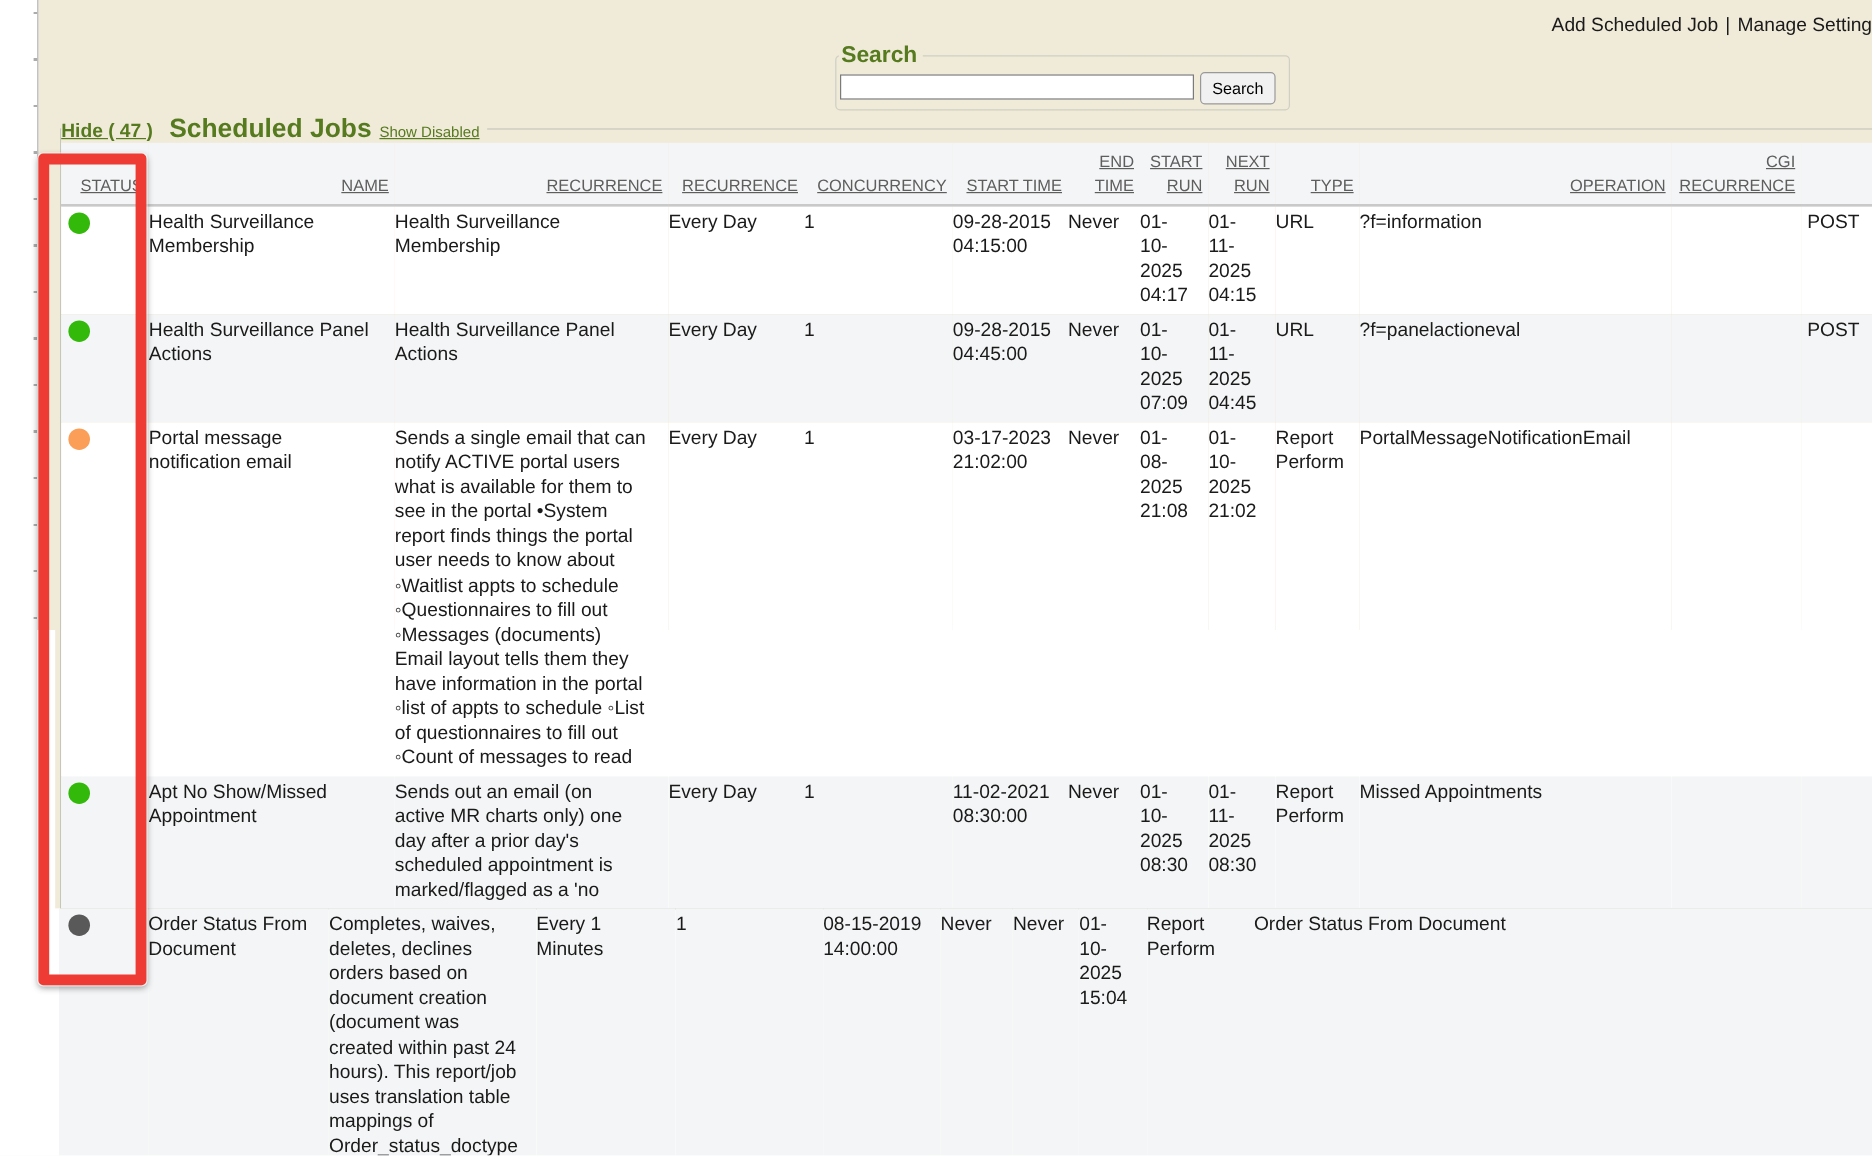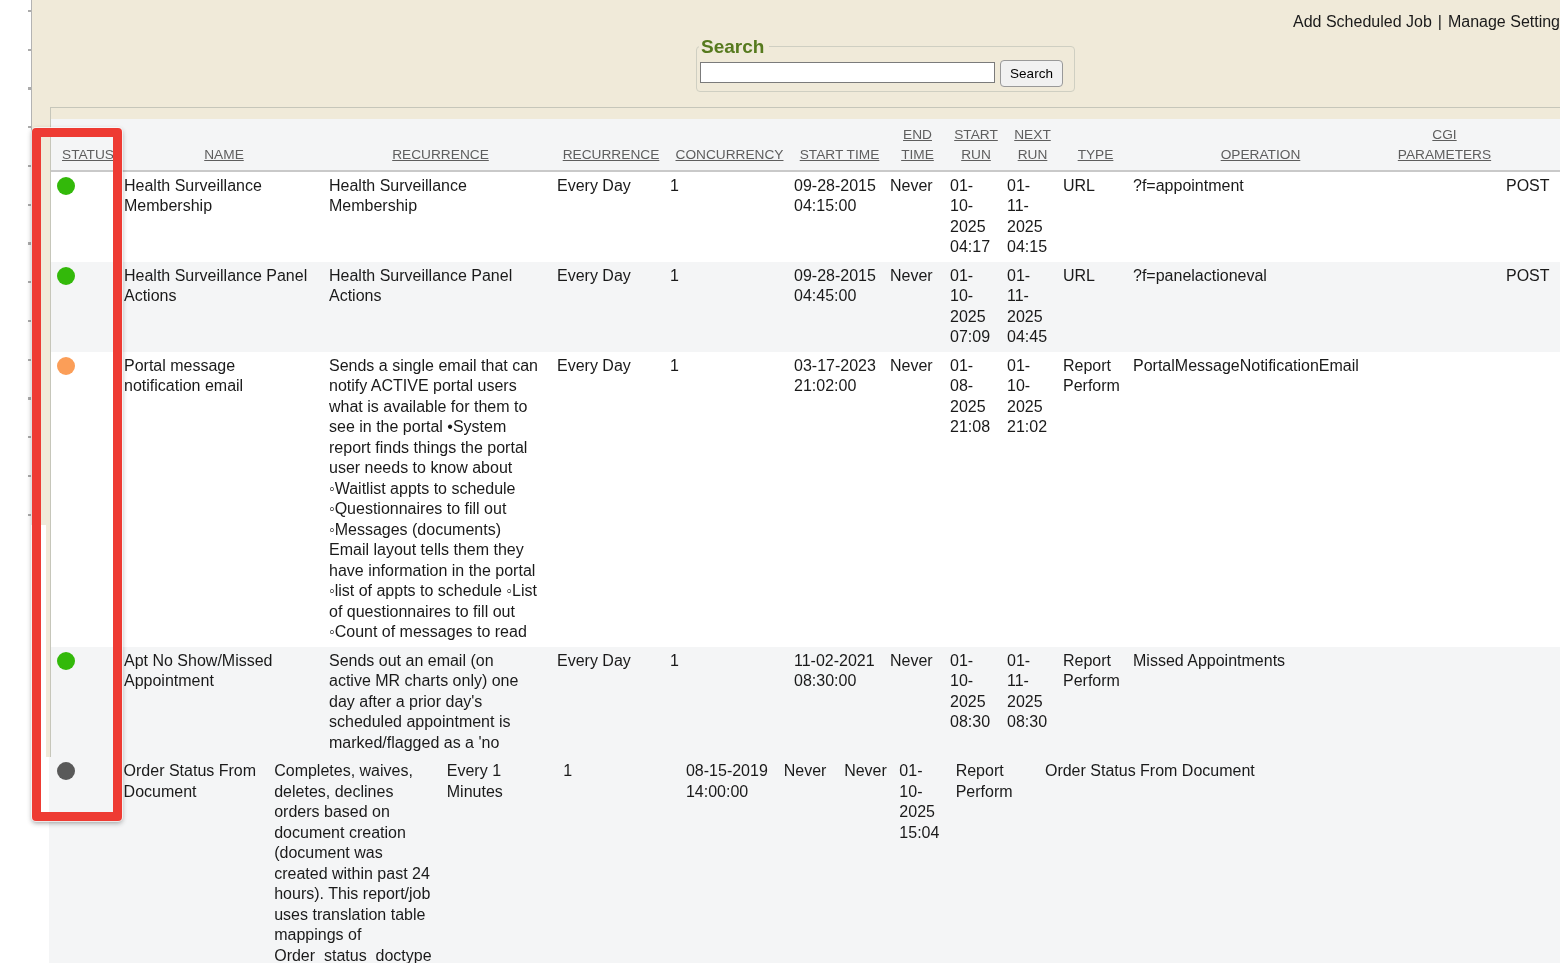--- a/index.html
+++ b/index.html
@@ -40,21 +40,21 @@
   .hide-link{font-size:16px;font-weight:bold;color:var(--green_heading,#567a1e);
       text-decoration:underline;cursor:pointer;}
   .jobs-title{font-size:22px;font-weight:bold;color:var(--green_heading,#567a1e);padding:0 6.5px 0 13.5px;}
   .show-link{font-size:12.5px;color:var(--green_heading,#567a1e);text-decoration:underline;cursor:pointer;}
 
   
   table.jobs{border-collapse:collapse;table-layout:fixed;}
   #table1{position:absolute;left:51px;top:119px;width:1650px;}
   #table2{position:absolute;left:49px;top:757px;width:1650px;}
   table.jobs th{background:var(--header_bg,#f4f5f6);color:var(--header_text,#5e5e5e);
-      font-size:13.7px;font-weight:normal;text-align:center;vertical-align:bottom;
+      font-size:13.7px;font-weight:normal;text-align:right;vertical-align:bottom;
       padding:5.5px 5px 5px 0;border-bottom:2px solid #c9c9c9;text-decoration:underline;
       white-space:pre-line;cursor:pointer;line-height:20px;}
   table.jobs td{vertical-align:top;padding:4px 5px 4px 0;font-size:16px;line-height:20.5px;
       color:#1a1a1a;white-space:pre-line;overflow:hidden;}
   table.jobs td.c-status,table.jobs th.c-status{padding-left:6px;}
   #table2 td.c-status{padding-left:8px;}
   table.jobs td.c-method,table.jobs th.c-method{padding-left:5px;}
   tr.row-white{background:#ffffff;}
   tr.row-gray{background:var(--row_gray,#f4f5f6);}
   .dot{display:inline-block;width:18px;height:18px;border-radius:50%;margin-top:1px;}
@@ -80,20 +80,23 @@
   <div class="top-links">
     <a>Add Scheduled Job</a><span class="sep">|</span><a>Manage Settings</a>
   </div>
 
   <div class="search-border"></div>
   <div class="search-legend">Search</div>
   <input class="search-input" type="text" value="" style="">
   <button class="search-btn">Search</button>
 
   <div class="jobs-border"></div>
+  <div class="jobs-legend">
+    <a class="hide-link">Hide ( 47 )</a><span class="jobs-title">Scheduled Jobs</span><a class="show-link">Show Disabled</a>
+  </div>
 
   <table class="jobs" id="table1">
     <colgroup>
       <col style="width:73px">
         <col style="width:205px">
         <col style="width:228px">
         <col style="width:113px">
       <col style="width:124px">
         <col style="width:96px">
         <col style="width:60px">
@@ -114,21 +117,21 @@
         <th>START TIME</th>
         <th>END
 TIME</th>
         <th>START
 RUN</th>
         <th>NEXT
 RUN</th>
         <th>TYPE</th>
         <th>OPERATION</th>
         <th>CGI
-PARAMETERS</th>
+RECURRENCE</th>
         <th class="c-method">METHOD</th>
       </tr>
     </thead>
     <tbody>
       <tr class="row-white">
         <td class="c-status"><span class="dot status-green"></span></td>
         <td>Health Surveillance
 Membership</td>
         <td>Health Surveillance
 Membership</td>
@@ -139,21 +142,21 @@
         <td>Never</td>
         <td>01-
 10-
 2025
 04:17</td>
         <td>01-
 11-
 2025
 04:15</td>
         <td>URL</td>
-        <td>?f=appointment</td>
+        <td>?f=information</td>
         <td></td>
         <td class="c-method">POST</td>
       </tr>
       <tr class="row-gray">
         <td class="c-status"><span class="dot status-green"></span></td>
         <td>Health Surveillance Panel
 Actions</td>
         <td>Health Surveillance Panel
 Actions</td>
         <td>Every Day</td>

